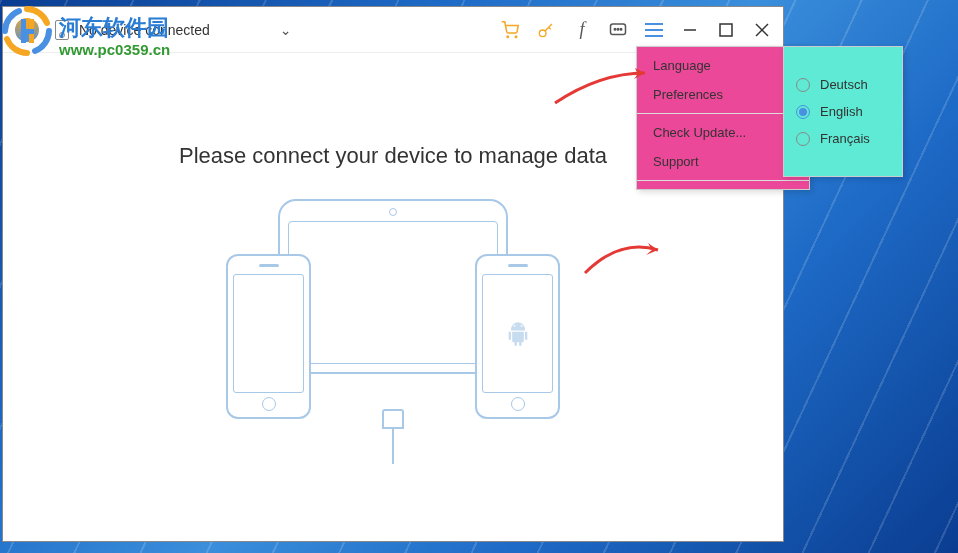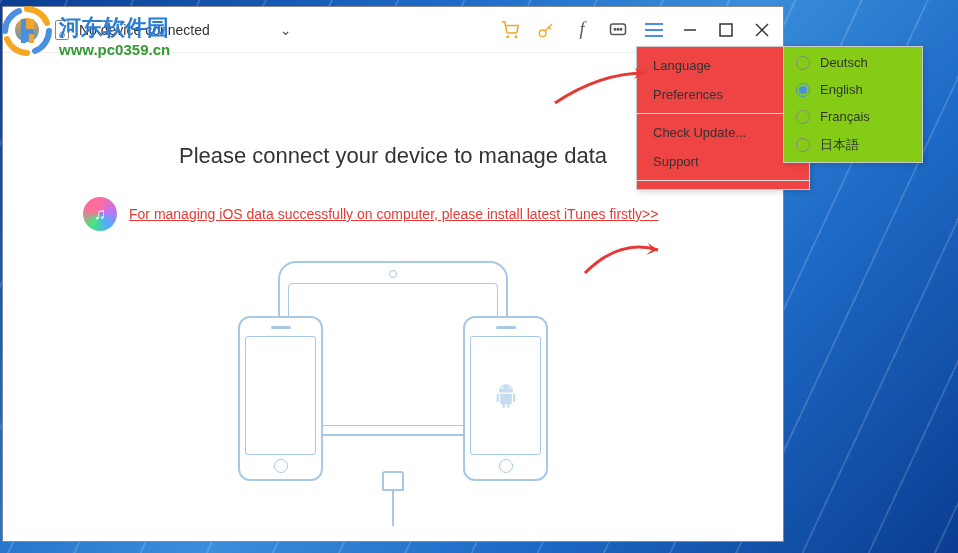--- a/index.html
+++ b/index.html
@@ -37,21 +37,21 @@
 .hamburger { width: 18px; height: 14px; display: flex; flex-direction: column; justify-content: space-between; }
 .hamburger span { height: 2px; background: #4a90e2; display: block; }
 
 .watermark-logo {
   position: absolute; top: -2px; left: -2px; z-index: 10;
 }
 .wm-circle { width: 52px; height: 52px; border-radius: 50%; position: relative; }
 .wm-text1 { position: absolute; top: 8px; left: 58px; font-size: 22px; font-weight: bold; color: #2a7dd4; font-family: "KaiTi", serif; white-space: nowrap; }
 .wm-text2 { position: absolute; top: 36px; left: 58px; font-size: 15px; font-weight: bold; color: #339933; white-space: nowrap; }
 
-.main-content { padding: 90px 60px 0; text-align: center; }
+.main-content { padding: 90px 48px 0; text-align: center; }
 .main-title { font-size: 22px; color: #333; font-weight: normal; margin-bottom: 28px; }
 .itunes-row { display: flex; align-items: center; justify-content: flex-start; gap: 12px; padding-left: 20px; }
 .itunes-icon { width: 34px; height: 34px; border-radius: 50%; background: conic-gradient(#ff6b9d, #c471ed, #4facfe, #43e97b, #fa709a, #ff6b9d); display: flex; align-items: center; justify-content: center; }
 .itunes-icon::after { content: '♫'; color: #fff; font-size: 16px; }
 .itunes-link { color: #e53935; font-size: 14px; text-decoration: underline; }
 
 .devices-illustration { margin-top: 30px; position: relative; height: 260px; }
 .tablet { position: absolute; left: 50%; transform: translateX(-50%); top: 0; width: 230px; height: 175px; border: 2.5px solid #a8c8e8; border-radius: 18px; background: #fff; }
 .tablet::before { content: ''; position: absolute; top: 7px; left: 50%; transform: translateX(-50%); width: 6px; height: 6px; border: 1.5px solid #a8c8e8; border-radius: 50%; }
 .tablet-screen { position: absolute; top: 20px; left: 8px; right: 8px; bottom: 8px; border: 1.5px solid #a8c8e8; border-radius: 4px; }
@@ -60,32 +60,32 @@
 .phone-left::before, .phone-right::before { content: ''; position: absolute; top: 8px; left: 50%; transform: translateX(-50%); width: 20px; height: 3px; background: #a8c8e8; border-radius: 2px; }
 .phone-left::after, .phone-right::after { content: ''; position: absolute; bottom: 6px; left: 50%; transform: translateX(-50%); width: 12px; height: 12px; border: 1.5px solid #a8c8e8; border-radius: 50%; }
 .phone-screen { position: absolute; top: 18px; left: 5px; right: 5px; bottom: 24px; border: 1.5px solid #a8c8e8; border-radius: 3px; display: flex; align-items: center; justify-content: center; }
 .os-icon { font-size: 28px; color: #c8dcf0; }
 .cable { position: absolute; left: 50%; transform: translateX(-50%); bottom: -5px; }
 .cable-plug { width: 22px; height: 20px; border: 2px solid #a8c8e8; border-radius: 3px 3px 0 0; }
 .cable-wire { width: 2px; height: 35px; background: #a8c8e8; margin: 0 auto; }
 
 .dropdown-menu {
   position: absolute; top: 46px; left: 636px; width: 174px;
-  background: #ef4444; border: 1px solid #ccc; box-shadow: 2px 2px 6px rgba(0,0,0,0.15);
+  background: #ec4899; border: 1px solid #ccc; box-shadow: 2px 2px 6px rgba(0,0,0,0.15);
   z-index: 20;
 }
 .menu-group { border-bottom: 1px solid #ddd; padding: 4px 0; }
 .menu-group:last-child { border-bottom: none; }
 .menu-item { padding: 7px 16px; font-size: 13px; color: #333; cursor: pointer; display: flex; justify-content: space-between; align-items: center; }
 .arrow-right { font-size: 10px; }
 
 .lang-submenu {
-  position: absolute; top: 46px; left: 783px; width: 140px;
-  background: #84cc16; border: 1px solid #ccc; box-shadow: 2px 2px 6px rgba(0,0,0,0.15);
-  z-index: 20; padding: 2px 0;
+  position: absolute; top: 46px; left: 783px; width: 120px;
+  background: #5eead4; border: 1px solid #ccc; box-shadow: 2px 2px 6px rgba(0,0,0,0.15);
+  z-index: 20; padding: 24px 0;
 }
 .lang-item { padding: 6px 12px; font-size: 13px; color: #333; display: flex; align-items: center; gap: 10px; cursor: pointer; }
 .radio { width: 14px; height: 14px; border: 1.5px solid #888; border-radius: 50%; display: flex; align-items: center; justify-content: center; flex-shrink: 0; }
 .radio.selected { border-color: #4a90e2; }
 .radio.selected::after { content: ''; width: 8px; height: 8px; background: #4a90e2; border-radius: 50%; }
 
 .red-arrow { position: absolute; z-index: 30; pointer-events: none; }
 .arrow1 { top: 68px; left: 550px; }
 .arrow2 { top: 228px; left: 580px; }
 </style>
@@ -161,24 +161,20 @@
         <svg width="14" height="14" viewBox="0 0 14 14">
             <line x1="1" y1="1" x2="13" y2="13" stroke="#333" stroke-width="1.5"></line>
             <line x1="13" y1="1" x2="1" y2="13" stroke="#333" stroke-width="1.5"></line>
           </svg>
       </span>
     </div>
   </div>
 
   <div class="main-content">
     <h1 class="main-title">Please connect your device to manage data</h1>
-    <div class="itunes-row">
-      <div class="itunes-icon"></div>
-      <a class="itunes-link">For managing iOS data successfully on computer, please install latest iTunes firstly&gt;&gt;</a>
-    </div>
     <div class="devices-illustration">
       <div class="tablet">
           <div class="tablet-screen"></div>
         </div>
       <div class="phone-left">
         <div class="phone-screen">
             <span class="os-icon"></span>
           </div>
       </div>
       <div class="phone-right">
@@ -226,24 +222,20 @@
     <span>Deutsch</span>
   </div>
   <div class="lang-item">
     <span class="radio selected"></span>
     <span>English</span>
   </div>
   <div class="lang-item">
     <span class="radio"></span>
     <span>Français</span>
   </div>
-  <div class="lang-item">
-    <span class="radio"></span>
-    <span>日本語</span>
-  </div>
 </div>
 
 <svg class="red-arrow arrow1" width="110" height="40" viewBox="0 0 110 40">
   <path d="M5 35 Q50 5 95 5" stroke="#e53935" stroke-width="3" fill="none"></path>
   <path d="M95 5 L85 0 L88 6 L84 11 Z" fill="#e53935"></path>
 </svg>
 <svg class="red-arrow arrow2" width="90" height="50" viewBox="0 0 90 50">
   <path d="M5 45 Q40 10 78 22" stroke="#e53935" stroke-width="3" fill="none"></path>
   <path d="M78 22 L68 15 L72 22 L66 27 Z" fill="#e53935"></path>
 </svg>

